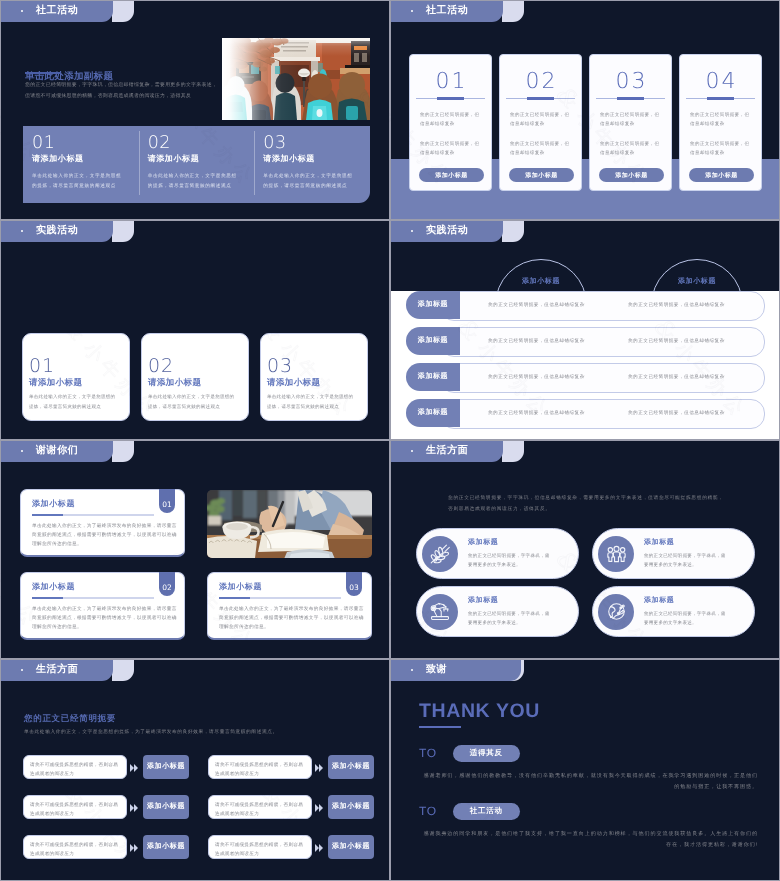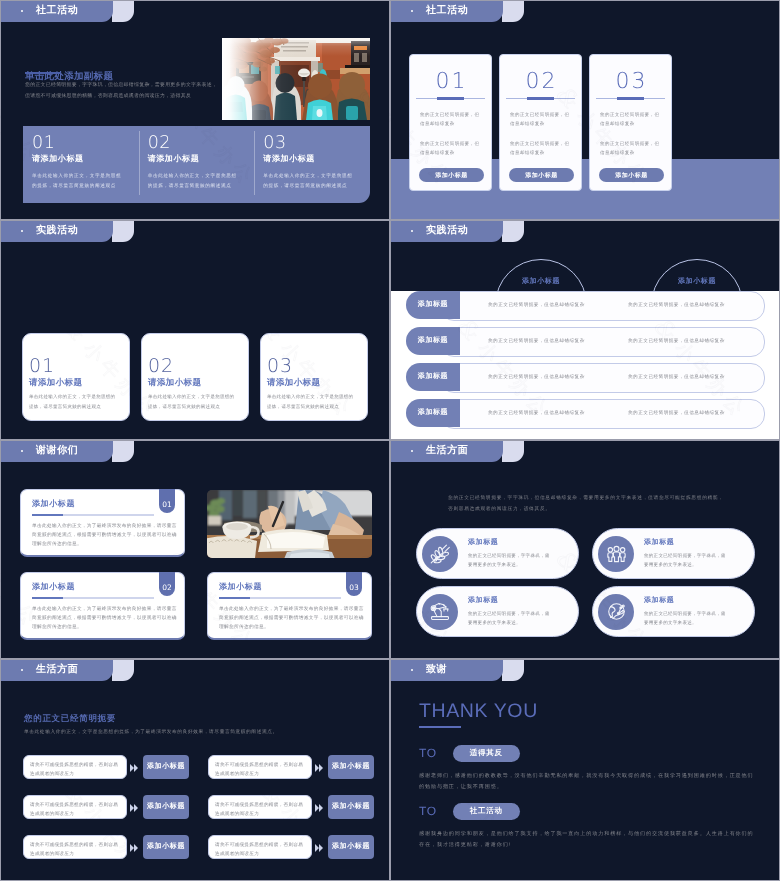--- a/index.html
+++ b/index.html
@@ -123,23 +123,23 @@
 .s7-arrow::before, .s7-arrow::after { content:""; position:absolute; top:0; width:0; height:0;
           border-top:4px solid transparent; border-bottom:4px solid transparent;
           border-left:4.5px solid #ccd3ea; }
 .s7-arrow::before { left:0; } .s7-arrow::after { left:4.2px; }
 .s7-btn { position:absolute; left:120px; top:0; width:46px; height:24px; background:#6d7bb0;
           border-radius:4px; color:#fff; font-size:7px; font-weight:700; display:flex;
           align-items:center; justify-content:center; letter-spacing:.6px; }
 
 
 .s8-h { position:absolute; left:28px; top:41px; font-size:19.5px; color:#5a6cb8; letter-spacing:.6px;
-        font-weight:400; line-height:21px; }
+        font-weight:700; line-height:21px; }
 .s8-rule { position:absolute; left:28px; top:66px; width:42px; height:2.2px; background:#5a6cb8; }
-.s8-block { position:absolute; left:28px; }
+.s8-block { position:absolute; left:28px;text-align:right; }
 .s8-row { display:flex; align-items:center; height:18px; }
 .s8-to { font-size:12px; color:#5a6cb8; letter-spacing:.6px; line-height:13px; }
 .s8-tag { margin-left:16px; background:#7280b5; color:#fff; font-size:7.5px; font-weight:700;
           border-radius:9px; padding:0 17px; letter-spacing:.8px; height:17px; display:flex;
           align-items:center; }
 .s8-p { margin-top:9px; font-size:5.1px; line-height:10.5px; color:#85878e; width:339px; letter-spacing:.88px; }
 </style>
 </head>
 <body>
 
@@ -335,20 +335,29 @@
   </div>
   <div class="s2-card" style="left:198px">
     <div class="s2-num">03</div>
     <div class="s2-line">
             <span></span>
           </div>
     <div class="s2-p"><span>您的正文已经简明扼要，但</span><br><span>信息却错综复杂</span></div>
     <div class="s2-p s2-p2"><span>您的正文已经简明扼要，但</span><br><span>信息却错综复杂</span></div>
     <div class="s2-btn">添加小标题</div>
   </div>
+  <div class="s2-card" style="left:288px">
+    <div class="s2-num">04</div>
+    <div class="s2-line">
+            <span></span>
+          </div>
+    <div class="s2-p"><span>您的正文已经简明扼要，但</span><br><span>信息却错综复杂</span></div>
+    <div class="s2-p s2-p2"><span>您的正文已经简明扼要，但</span><br><span>信息却错综复杂</span></div>
+    <div class="s2-btn">添加小标题</div>
+  </div>
 </div>
     </div>
 <div class="slide">
       <div class="inner">  
         <div class="hdr">
     <div class="ghost" style="left:112px;width:22px"></div>
     <div class="bar" style="width:113px">
       <span class="dot"></span>
       <span class="ttl">实践活动</span>
     </div>
@@ -672,21 +681,21 @@
     <div class="s7-box">请您不可减缓提炼思想的精髓，否则容易造成观者的阅读压力</div>
     <div class="s7-arrow"></div>
     <div class="s7-btn">添加小标题</div>
   </div>
 </div>
     </div>
 <div class="slide">
       <div class="inner">  
         <div class="hdr">
     <div class="ghost" style="left:112px;width:22px"></div>
-    <div class="bar" style="width:113px">
+    <div class="bar" style="width:131px">
       <span class="dot"></span>
       <span class="ttl">致谢</span>
     </div>
   </div>
   <div class="s8-h">THANK YOU</div>
   <div class="s8-rule"></div>
   <div class="s8-block" style="top:84px">
     <div class="s8-row">
       <span class="s8-to">TO</span>
       <span class="s8-tag">适得其反</span>

